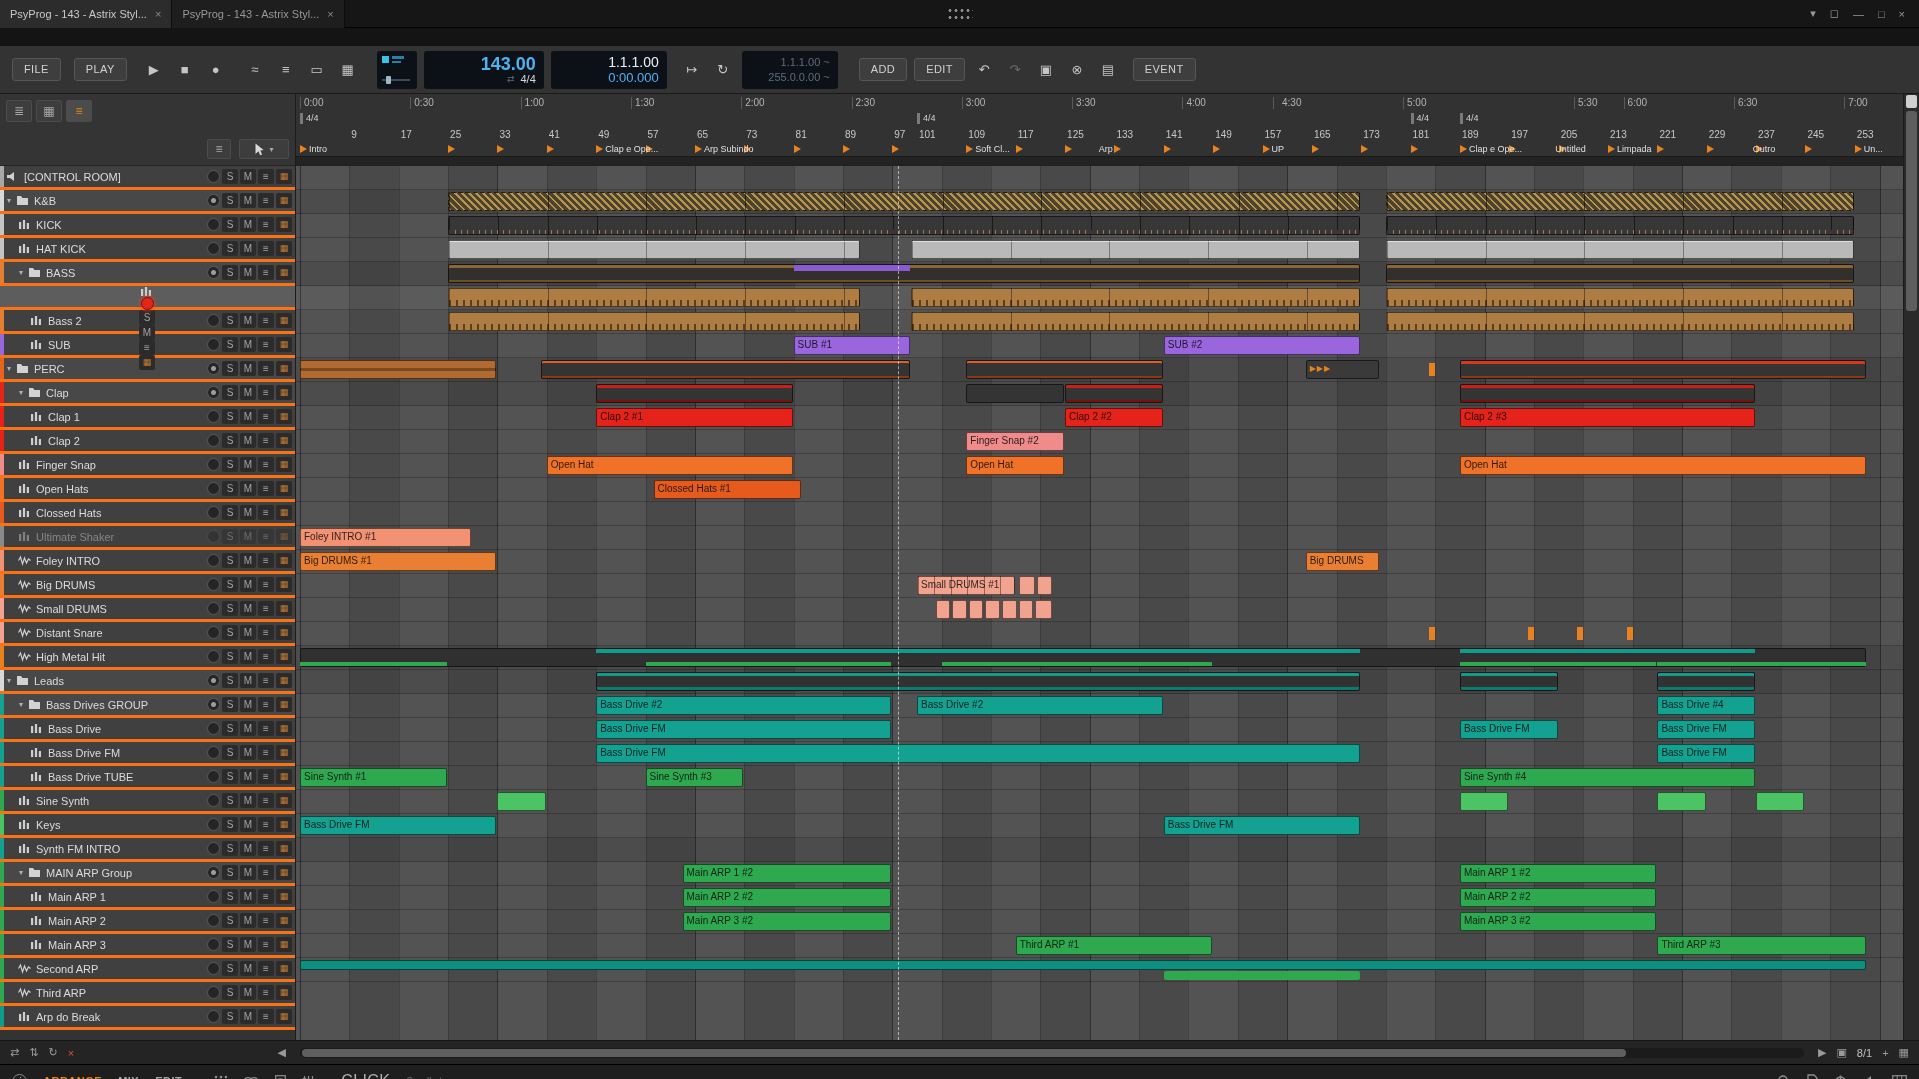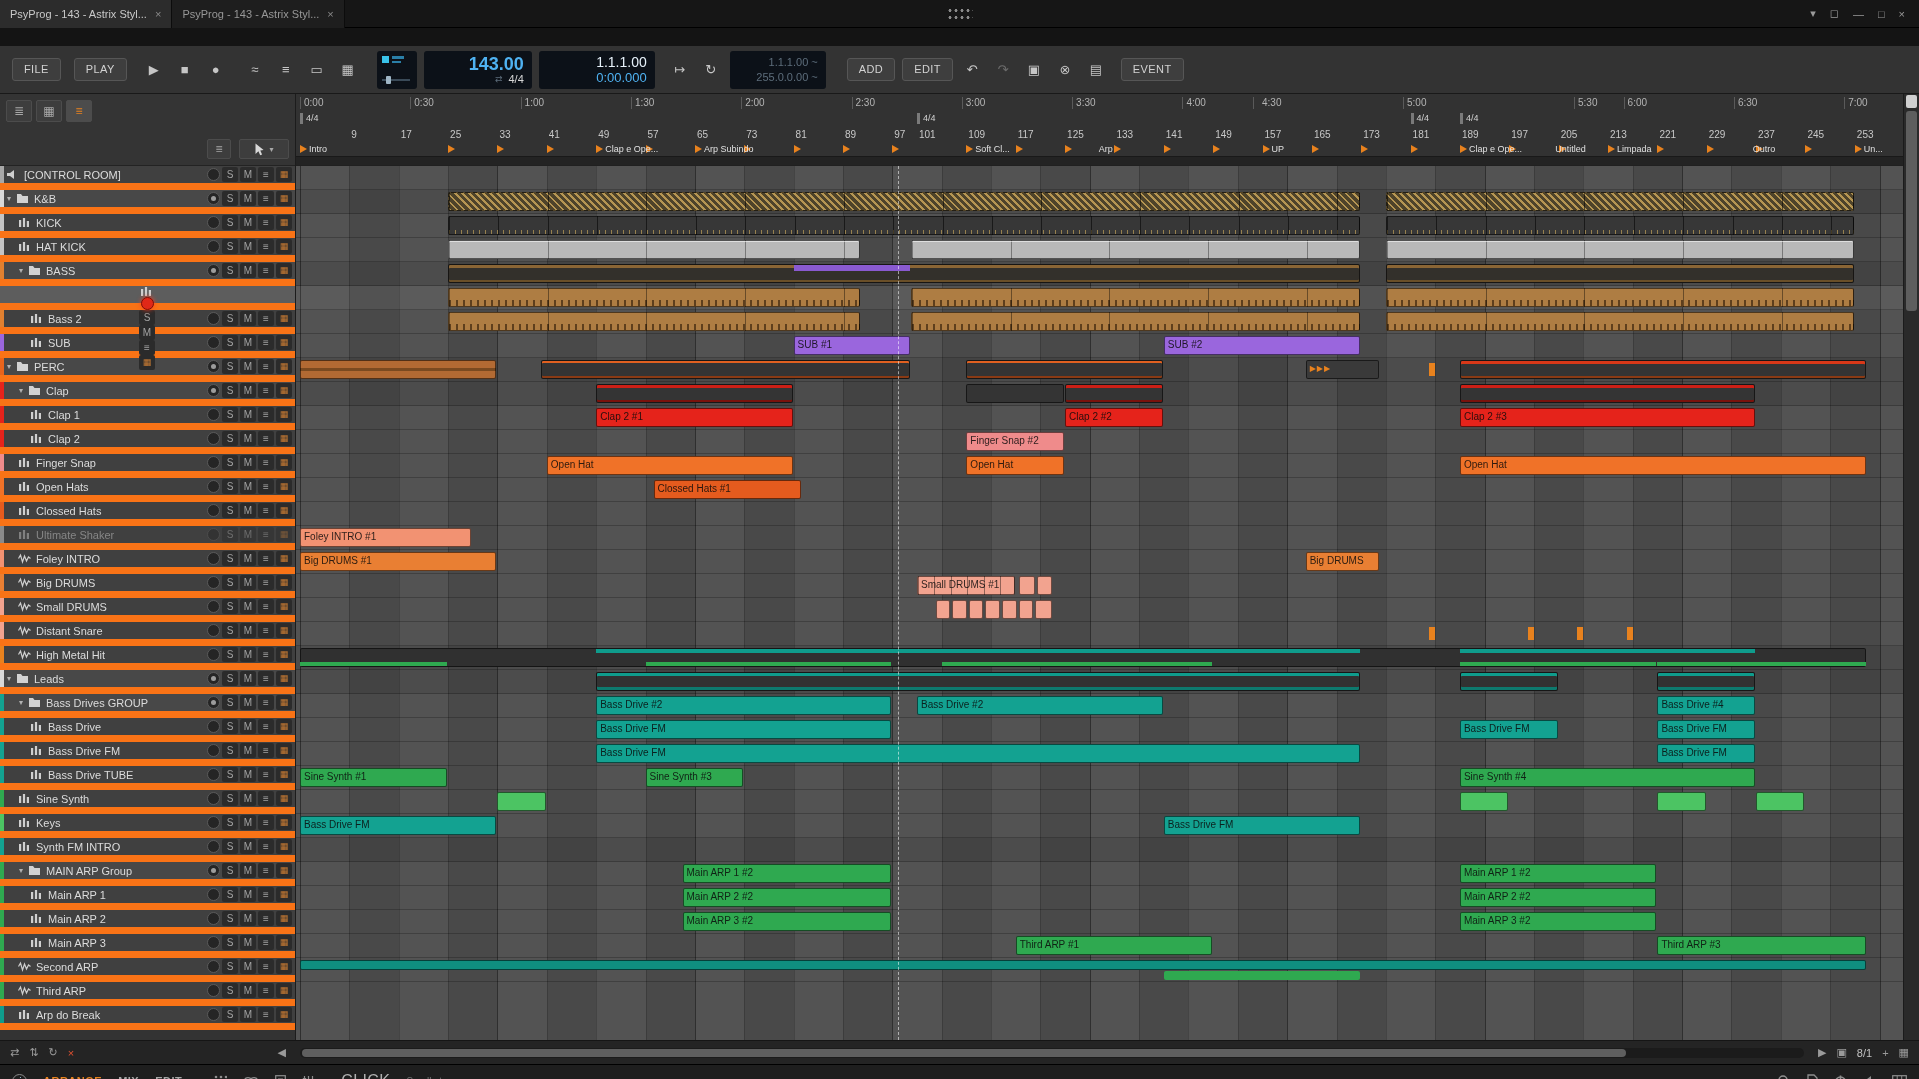--- a/index.html
+++ b/index.html
@@ -43,21 +43,21 @@
   
   .main{display:flex;height:946px;}
   .leftpanel{width:296px;background:#3c3c3c;border-right:1px solid #1c1c1c;display:flex;flex-direction:column;}
   .lheader{height:72px;background: #343434;border-bottom:1px solid #232323;position:relative;flex:none;}
   .hbtn{position:absolute;width:26px;height:22px;display:flex;align-items:center;justify-content:center;
      color:#a8a8a8;font-size:12px;background:#3d3d3d;border:1px solid #4c4c4c;border-radius:2px;}
   .hbtn.active{background:#4c4c4c;color:#e8821e;}
   .trackscroll{flex:1;overflow:hidden;background:#333;}
 
   
-  .trow{display:flex;align-items:center;height:24px;background:#404040;border-bottom:7px solid #f97316;padding-right:3px;}
+  .trow{display:flex;align-items:center;height:24px;background:#404040;border-bottom:3px solid #f97316;padding-right:3px;}
   .trow.group{background:#484848;}
   .trow.selected{background:#5d5d5d;flex-direction:column;}
   .trow.disabled .tname{color:#868686;}
   .trow.disabled .ticon,.trow.disabled .rec,.trow.disabled .sq{opacity:.45;}
   .band{width:4px;align-self:stretch;flex:none;}
   .ind{flex:none;}
   .disc{color:#b2b2b2;font-size:8px;width:10px;text-align:center;flex:none;}
   .ticon{width:16px;display:flex;justify-content:center;flex:none;}
   .tname{flex:1;font-size:11px;color:#dcdcdc;white-space:nowrap;overflow:hidden;margin-left:4px;}
   .trow.selected .tname{color:#fff;}
@@ -189,21 +189,21 @@
   <span class="flat">≡</span>
   <span class="flat">▭</span>
   <span class="flat">▦</span>
   <div class="meterbox" style="margin-left:10px;">
     <div class="sq1"></div>
     <div class="sq2"></div>
     <div class="sq3"></div>
     <div class="fader"></div>
     <div class="knob"></div>
   </div>
-  <div class="disp" style="width:108px;">
+  <div class="disp" style="width:120px;">
     <div class="big">143.00</div>
     <div class="sigrow">
       <span class="sh">⇄</span>
       <span class="ts">4/4</span>
     </div>
   </div>
   <div class="disp" style="width:116px;">
     <div class="white">1.1.1.00</div>
     <div class="blue">0:00.000</div>
   </div>
@@ -835,21 +835,21 @@
       <div class="rstrip"></div>
     <div class="tlabel" style="left: 4px;">0:00</div>
         <div class="tlabel" style="left: 114.3px;">0:30</div>
         <div class="tlabel" style="left: 224.6px;">1:00</div>
         <div class="tlabel" style="left: 334.9px;">1:30</div>
         <div class="tlabel" style="left: 445.2px;">2:00</div>
         <div class="tlabel" style="left: 555.5px;">2:30</div>
         <div class="tlabel" style="left: 665.8px;">3:00</div>
         <div class="tlabel" style="left: 776.1px;">3:30</div>
         <div class="tlabel" style="left: 886.4px;">4:00</div>
-        <div class="tlabel" style="left: 957px; padding-left: 8px;">4:30</div>
+        <div class="tlabel" style="left: 977px; padding-left: 8px;">4:30</div>
         <div class="tlabel" style="left: 1107px;">5:00</div>
         <div class="tlabel" style="left: 1278px;">5:30</div>
         <div class="tlabel" style="left: 1327.6px;">6:00</div>
         <div class="tlabel" style="left: 1437.9px;">6:30</div>
         <div class="tlabel" style="left: 1548.2px;">7:00</div>
         <div class="sig" style="left: 4px;">4/4</div>
         <div class="sig" style="left: 621px;">4/4</div>
         <div class="sig" style="left: 1114.6px;">4/4</div>
         <div class="sig" style="left: 1163.96px;">4/4</div>
         <div class="blabel" style="left: 55.36px;">9</div>

